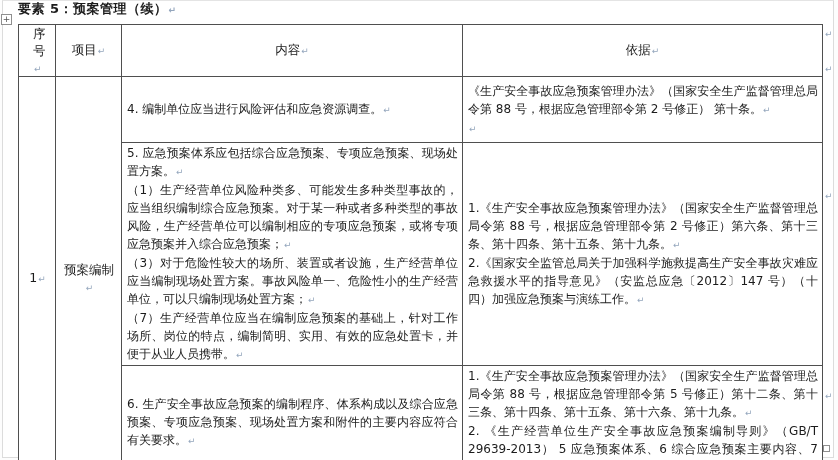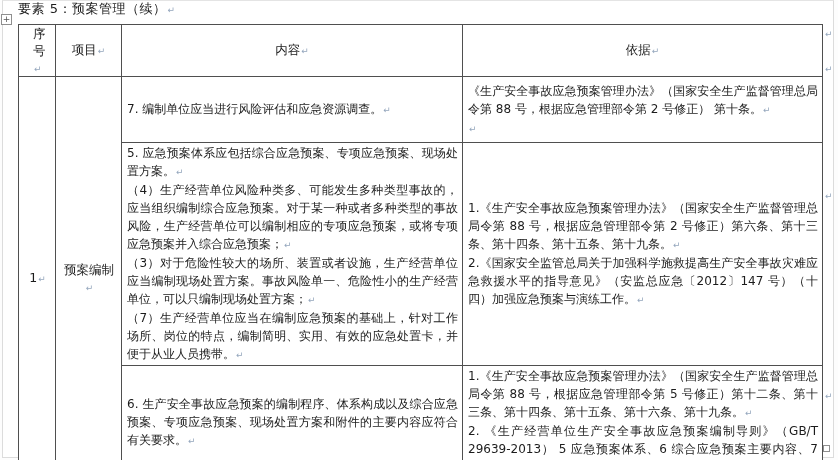--- a/index.html
+++ b/index.html
@@ -5,21 +5,21 @@
   html,body{margin:0;padding:0;}
   body{
     width:838px;height:460px;background:#fdfdfd;position:relative;overflow:hidden;
     font-family:"DejaVu Sans","Liberation Sans",sans-serif;color:#1c1c1c;
   }
   .page-frame{
     position:absolute;left:2px;top:0;width:830px;height:456px;
     border:1px solid #dcdcdc;border-top-color:#e4e4e4;background:#fff;
   }
   .doc-title{
-    position:absolute;left:18px;top:0;font-size:13px;font-weight:normal;
+    position:absolute;left:18px;top:0;font-size:13px;font-weight:bold;
     letter-spacing:.5px;white-space:nowrap;
   }
   .move-handle{
     position:absolute;left:1px;top:14px;width:9px;height:9px;
     border:1px solid #8f8f8f;background:#fff;color:#555;
     font-size:9px;line-height:9px;text-align:center;cursor:move;
   }
   .resize-handle{
     position:absolute;left:823px;top:445px;width:5px;height:5px;
     border:1px solid #8f8f8f;background:#fff;cursor:nwse-resize;
@@ -69,31 +69,31 @@
       <tr class="row-1">
     <th><span>序号</span><span class="mark">↵</span></th>
     <th><span>项目</span><span class="mark">↵</span></th>
     <th><span>内容</span><span class="mark">↵</span></th>
     <th><span>依据</span><span class="mark">↵</span></th>
   </tr>
   <tr class="row-2">
     <td class="center-cell" rowspan="3"><span>1</span><span class="mark">↵</span></td>
     <td class="center-cell" rowspan="3"><span>预案编制</span><span class="mark">↵</span></td>
     <td class="cell-body">
-      <div class="para"><span>7. 编制单位应当进行风险评估和应急资源调查。</span><span class="mark">↵</span></div>
+      <div class="para"><span>4. 编制单位应当进行风险评估和应急资源调查。</span><span class="mark">↵</span></div>
     </td>
     <td class="cell-body">
       <div class="para"><span>《生产安全事故应急预案管理办法》（国家安全生产监督管理总局令第 88 号，根据应急管理部令第 2 号修正） 第十条。</span><span class="mark">↵</span></div>
       <div class="para"><span></span><span class="mark">↵</span></div>
     </td>
   </tr>
   <tr class="row-3">
     <td class="cell-body">
       <div class="para"><span>5. 应急预案体系应包括综合应急预案、专项应急预案、现场处置方案。</span><span class="mark">↵</span></div>
-      <div class="para"><span>（4）生产经营单位风险种类多、可能发生多种类型事故的，应当组织编制综合应急预案。对于某一种或者多种类型的事故风险，生产经营单位可以编制相应的专项应急预案，或将专项应急预案并入综合应急预案；</span><span class="mark">↵</span></div>
+      <div class="para"><span>（1）生产经营单位风险种类多、可能发生多种类型事故的，应当组织编制综合应急预案。对于某一种或者多种类型的事故风险，生产经营单位可以编制相应的专项应急预案，或将专项应急预案并入综合应急预案；</span><span class="mark">↵</span></div>
       <div class="para"><span>（3）对于危险性较大的场所、装置或者设施，生产经营单位应当编制现场处置方案。事故风险单一、危险性小的生产经营单位，可以只编制现场处置方案；</span><span class="mark">↵</span></div>
       <div class="para"><span>（7）生产经营单位应当在编制应急预案的基础上，针对工作场所、岗位的特点，编制简明、实用、有效的应急处置卡，并便于从业人员携带。</span><span class="mark">↵</span></div>
     </td>
     <td class="cell-body">
       <div class="para"><span>1.《生产安全事故应急预案管理办法》（国家安全生产监督管理总局令第 88 号，根据应急管理部令第 2 号修正）第六条、第十三条、第十四条、第十五条、第十九条。</span><span class="mark">↵</span></div>
       <div class="para"><span>2.《国家安全监管总局关于加强科学施救提高生产安全事故灾难应急救援水平的指导意见》（安监总应急〔2012〕147 号）（十四）加强应急预案与演练工作。</span><span class="mark">↵</span></div>
     </td>
   </tr>
   <tr class="row-4">
     <td class="cell-body">

